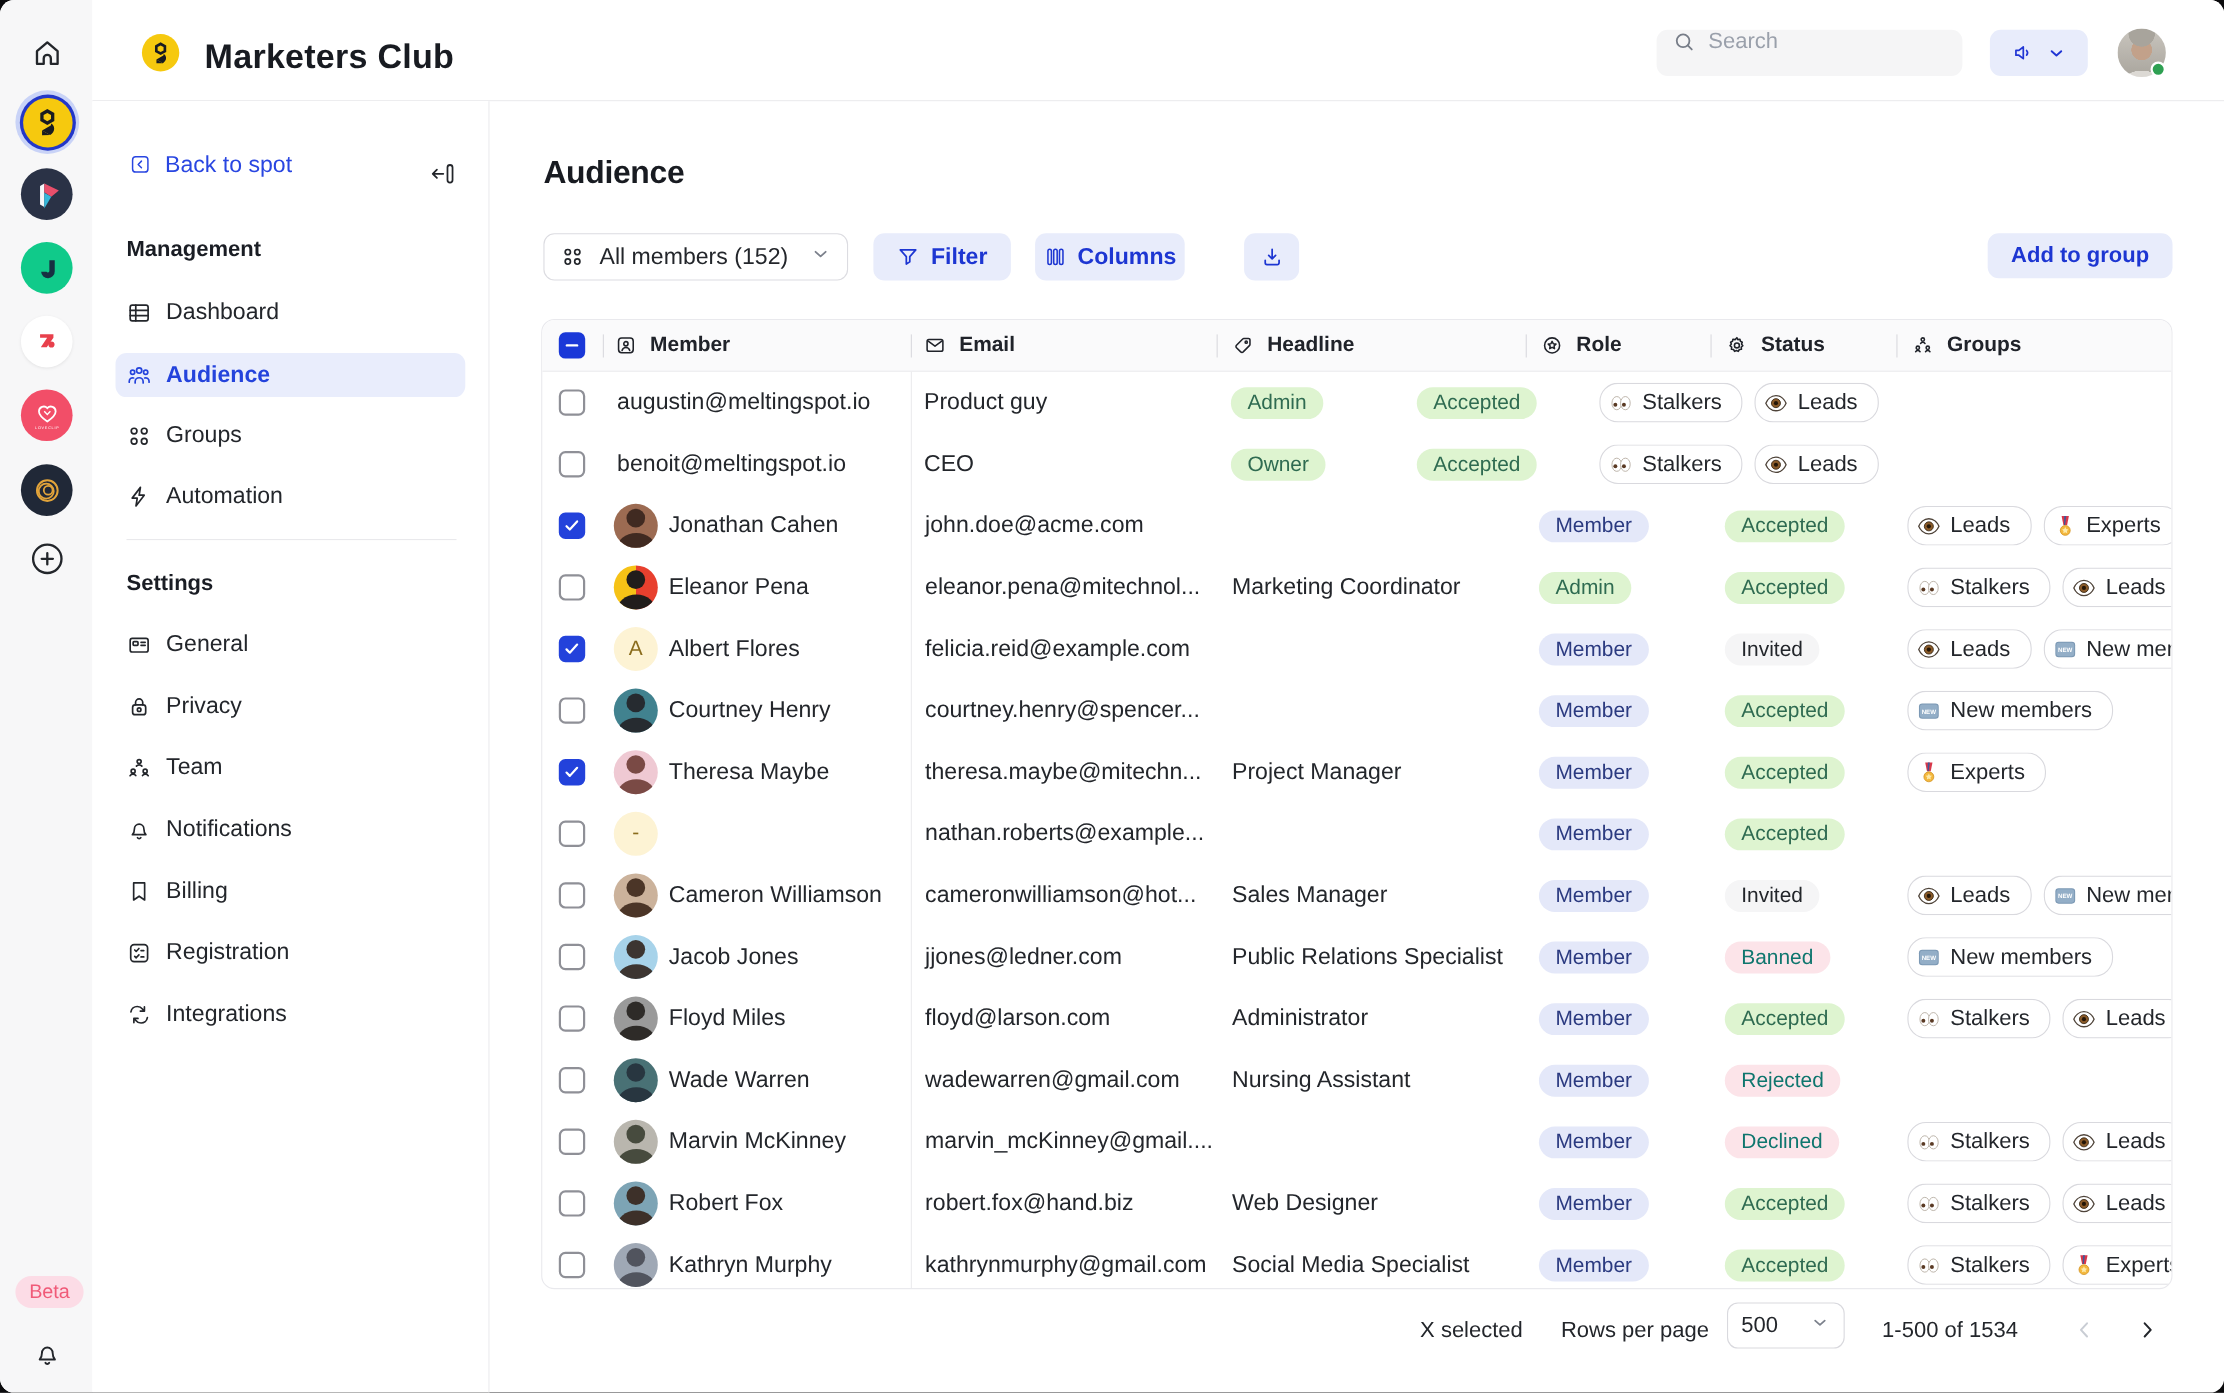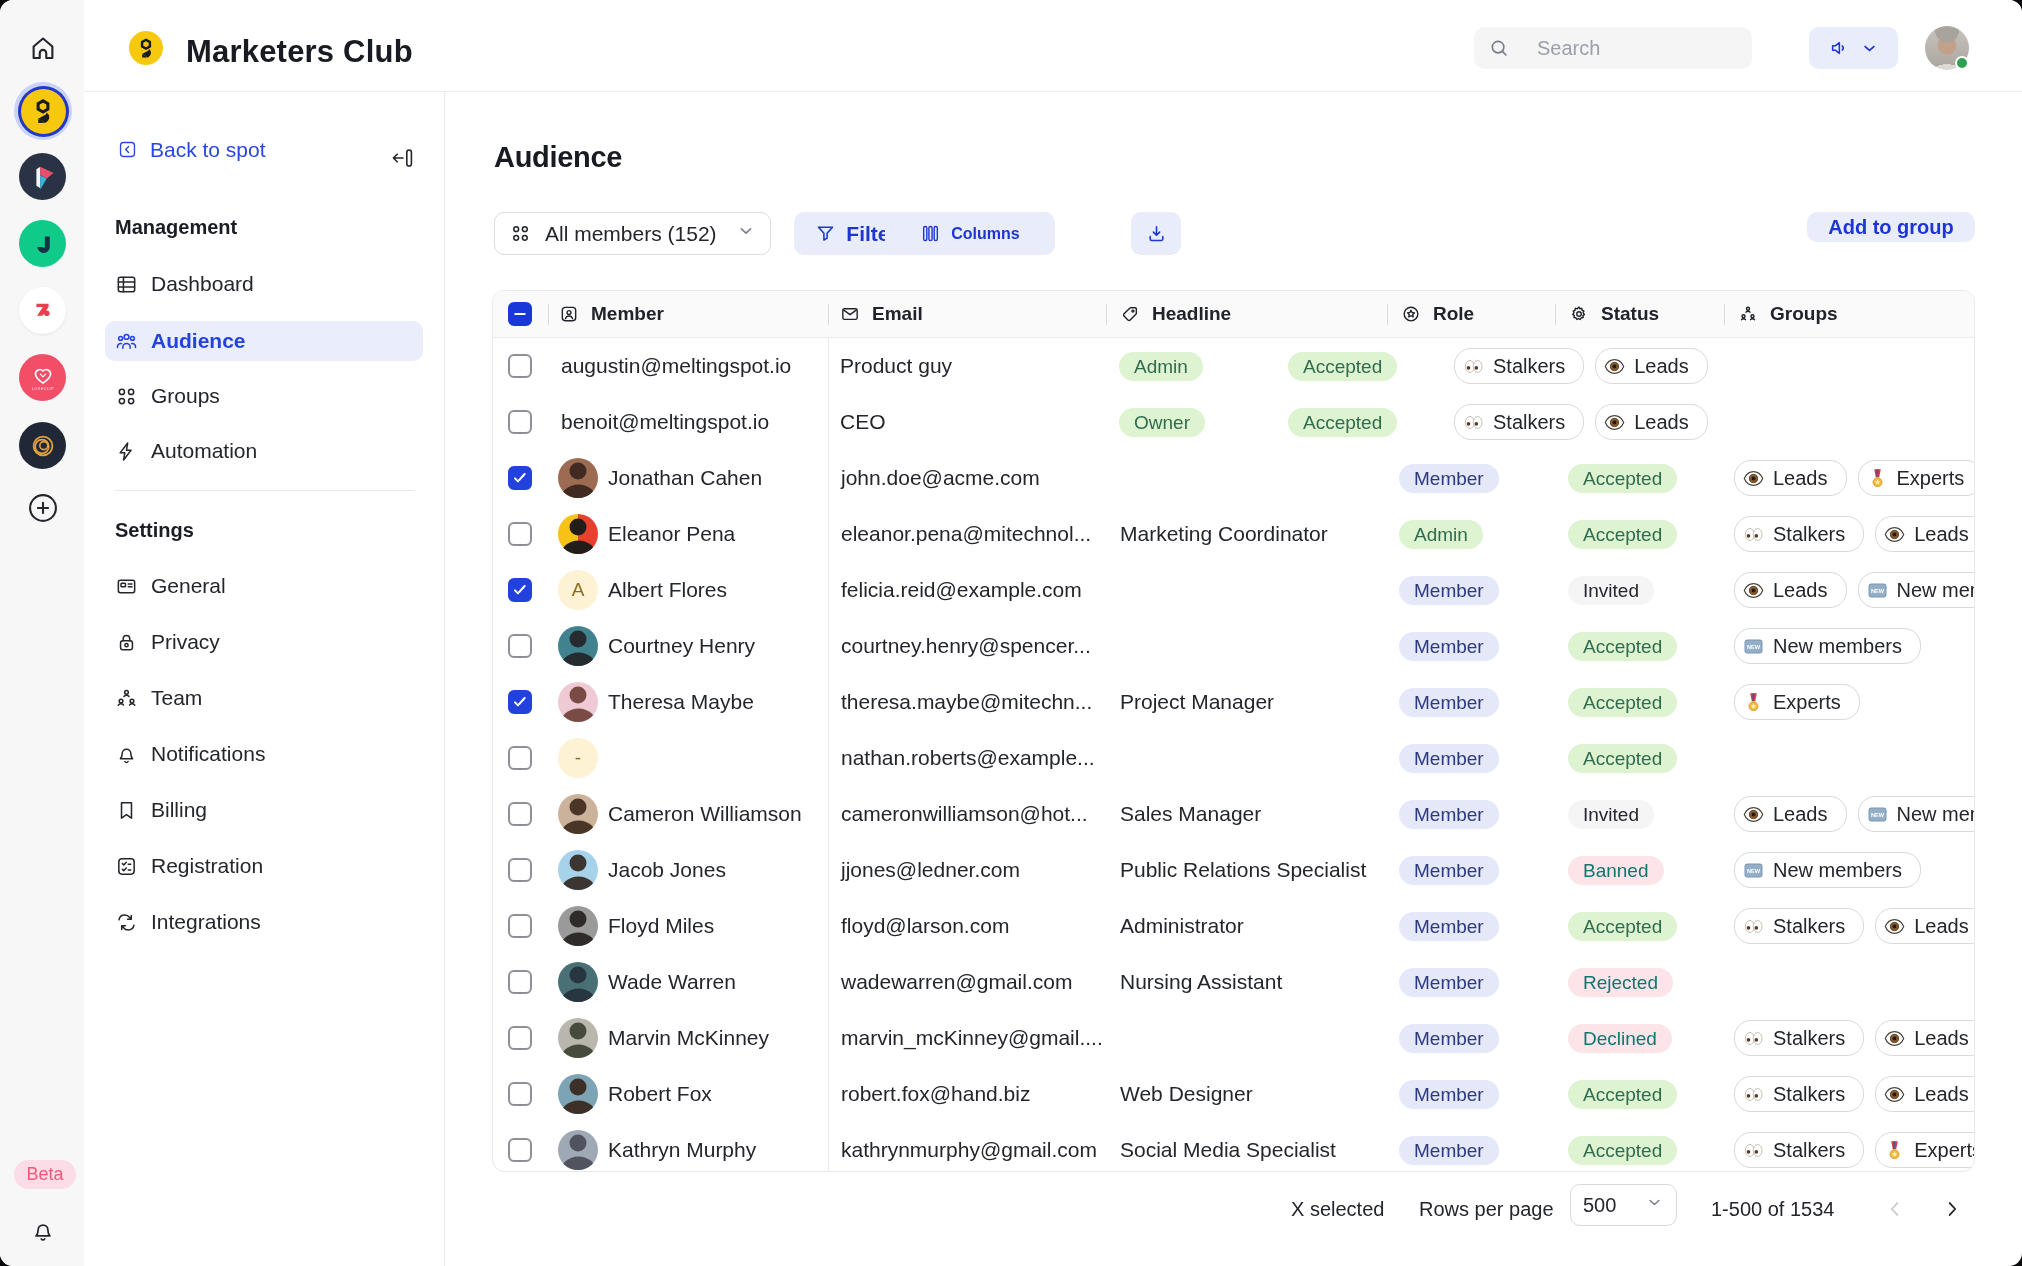--- a/index.html
+++ b/index.html
@@ -111,21 +111,21 @@
 <div class="topbar"></div>
 <div class="abs" style="left:129px;top:31px;width:34px;height:34px;border-radius:50%;background:#f6c90e;display:flex;align-items:center;justify-content:center">
       <svg width="24" height="24" viewBox="0 0 24 24" fill="none" style="">
         <path d="M12 2.4 6.9 5.3v5.9l5.1 2.9 5.1-2.9V5.3Z" fill="#181b22"></path>
         <path d="m12 5.3 2.7 1.5v3l-2.7 1.5-2.7-1.5v-3Z" fill="#f6c90e"></path>
         <path d="M14.9 13.1c1.4 1 2.1 2.2 2.1 3.7 0 1.9-1.1 3.3-2.9 4.6l-5.9-3.3 6.3-3.6Z" fill="#181b22"></path>
         <path d="m8.2 18.1 5.9 3.3-5.9.2Z" fill="#181b22"></path>
       </svg>
     </div>
 <div class="abs" style="left:186px;top:34px;font-size:31px;font-weight:bold;color:#181b21;letter-spacing:0.2px">Marketers Club</div>
-<div class="abs" style="left:1474px;top:27px;width:278px;height:42px;border-radius:10px;background:#f5f5f6;display:flex;align-items:center;padding:0 14px;gap:27px;color:#777d88"> 
+<div class="abs" style="left:1506px;top:27px;width:278px;height:42px;border-radius:10px;background:#f5f5f6;display:flex;align-items:flex-start;padding:0 14px;gap:11px;color:#777d88"> 
       <svg width="22" height="22" viewBox="0 0 24 24" fill="none" style="">
         <circle cx="11" cy="11" r="6.3" stroke="currentColor" stroke-width="1.8" fill="none"></circle>
         <path d="m15.6 15.6 4 4" stroke="currentColor" stroke-width="1.8" stroke-linecap="round"></path>
       </svg> 
       <span style="font-size:20px;color:#9aa0ab">Search</span>
     </div>
 <div class="abs" style="left:1809px;top:27px;width:89px;height:42px;border-radius:10px;background:#e8ecfb;display:flex;align-items:center;justify-content:center;gap:9px;color:#2136d4">
       <svg width="22" height="22" viewBox="0 0 24 24" fill="none" style="">
         <path d="M4 9.6v4.8h2.9l4.4 3.4V6.2L6.9 9.6H4Z" stroke="currentColor" stroke-width="1.7" stroke-linejoin="round" fill="none"></path>
         <path d="M14.6 9.7a3.6 3.6 0 0 1 0 4.6" stroke="currentColor" stroke-width="1.7" stroke-linecap="round" fill="none"></path>
@@ -251,35 +251,35 @@
       <span style="margin-left:auto;color:#7c818c"><svg width="20" height="20" viewBox="0 0 24 24" fill="none" style="">
           <path d="m6.5 9.5 5.5 5 5.5-5" stroke="currentColor" stroke-width="2.0" stroke-linecap="round" stroke-linejoin="round" fill="none"></path>
         </svg></span>
     </div>
 <div class="btn" style="left:794px;width:125px;font-size:21px">
       <svg width="21" height="21" viewBox="0 0 24 24" fill="none" style="">
         <path d="M4 4.8h16l-6.2 7v5.4l-3.6 2.2v-7.6Z" stroke="currentColor" stroke-width="1.8" stroke-linejoin="round" fill="none"></path>
       </svg>
       <span>Filter</span>
     </div>
-<div class="btn" style="left:885px;width:170px;font-size:16px">
+<div class="btn" style="left:941px;width:136px;font-size:21px">
       <svg width="21" height="21" viewBox="0 0 24 24" fill="none" style="">
         <rect x="4.2" y="4" width="3.6" height="16" rx="1.8" stroke="currentColor" stroke-width="1.6" stroke-linecap="round" stroke-linejoin="round" fill="none"></rect>
         <rect x="10.2" y="4" width="3.6" height="16" rx="1.8" stroke="currentColor" stroke-width="1.6" stroke-linecap="round" stroke-linejoin="round" fill="none"></rect>
         <rect x="16.2" y="4" width="3.6" height="16" rx="1.8" stroke="currentColor" stroke-width="1.6" stroke-linecap="round" stroke-linejoin="round" fill="none"></rect>
       </svg>
       <span>Columns</span>
     </div>
 <div class="btn" style="left:1131px;width:50px">
       <svg width="21" height="21" viewBox="0 0 24 24" fill="none" style="">
         <path d="M12 4.2v9.4M8.4 10.4l3.6 3.6 3.6-3.6" stroke="currentColor" stroke-width="1.8" stroke-linecap="round" stroke-linejoin="round" fill="none"></path>
         <path d="M4.8 15.6v2.6a1.8 1.8 0 0 0 1.8 1.8h10.8a1.8 1.8 0 0 0 1.8-1.8v-2.6" stroke="currentColor" stroke-width="1.8" stroke-linecap="round" fill="none"></path>
       </svg>
     </div>
-<div class="btn" style="left:1807px;width:168px;height:30px;top:212px">Add to group</div>
+<div class="btn" style="left:1807px;width:168px;height:41px;top:212px">Add to group</div>
 
 <div class="tbl">
 <div class="thead">
   <div class="hc c0">
           <div class="cb ind">
             <svg width="16" height="16" viewBox="0 0 24 24" fill="none" style="">
               <path d="M5 12h14" stroke="#fff" stroke-width="3.2" stroke-linecap="round" fill="none"></path>
             </svg>
           </div>
         </div>

